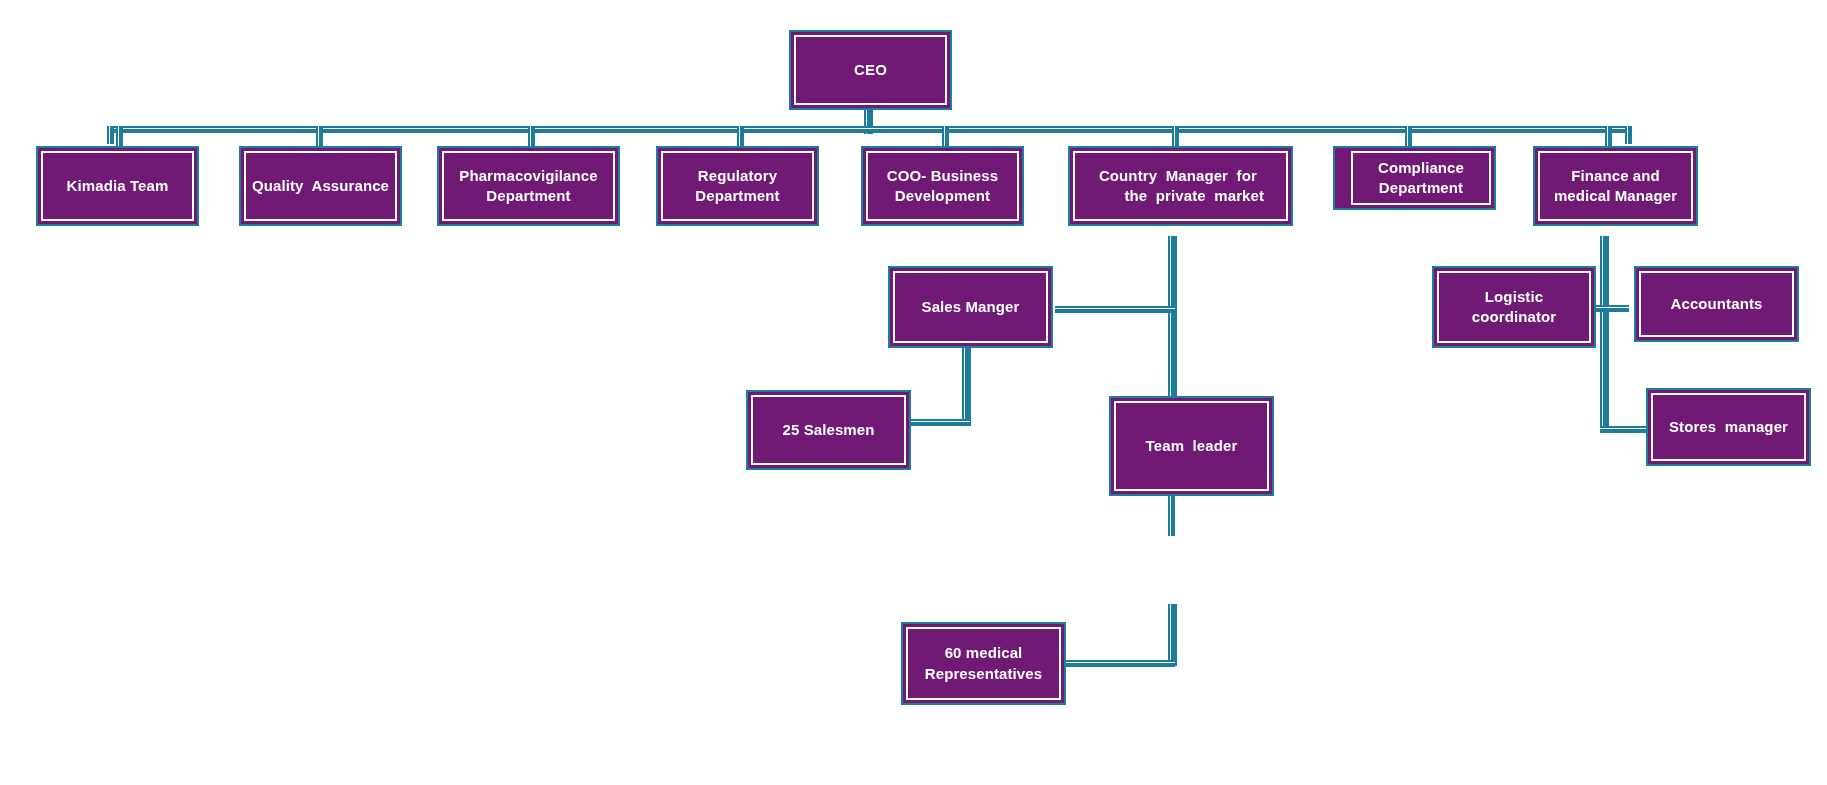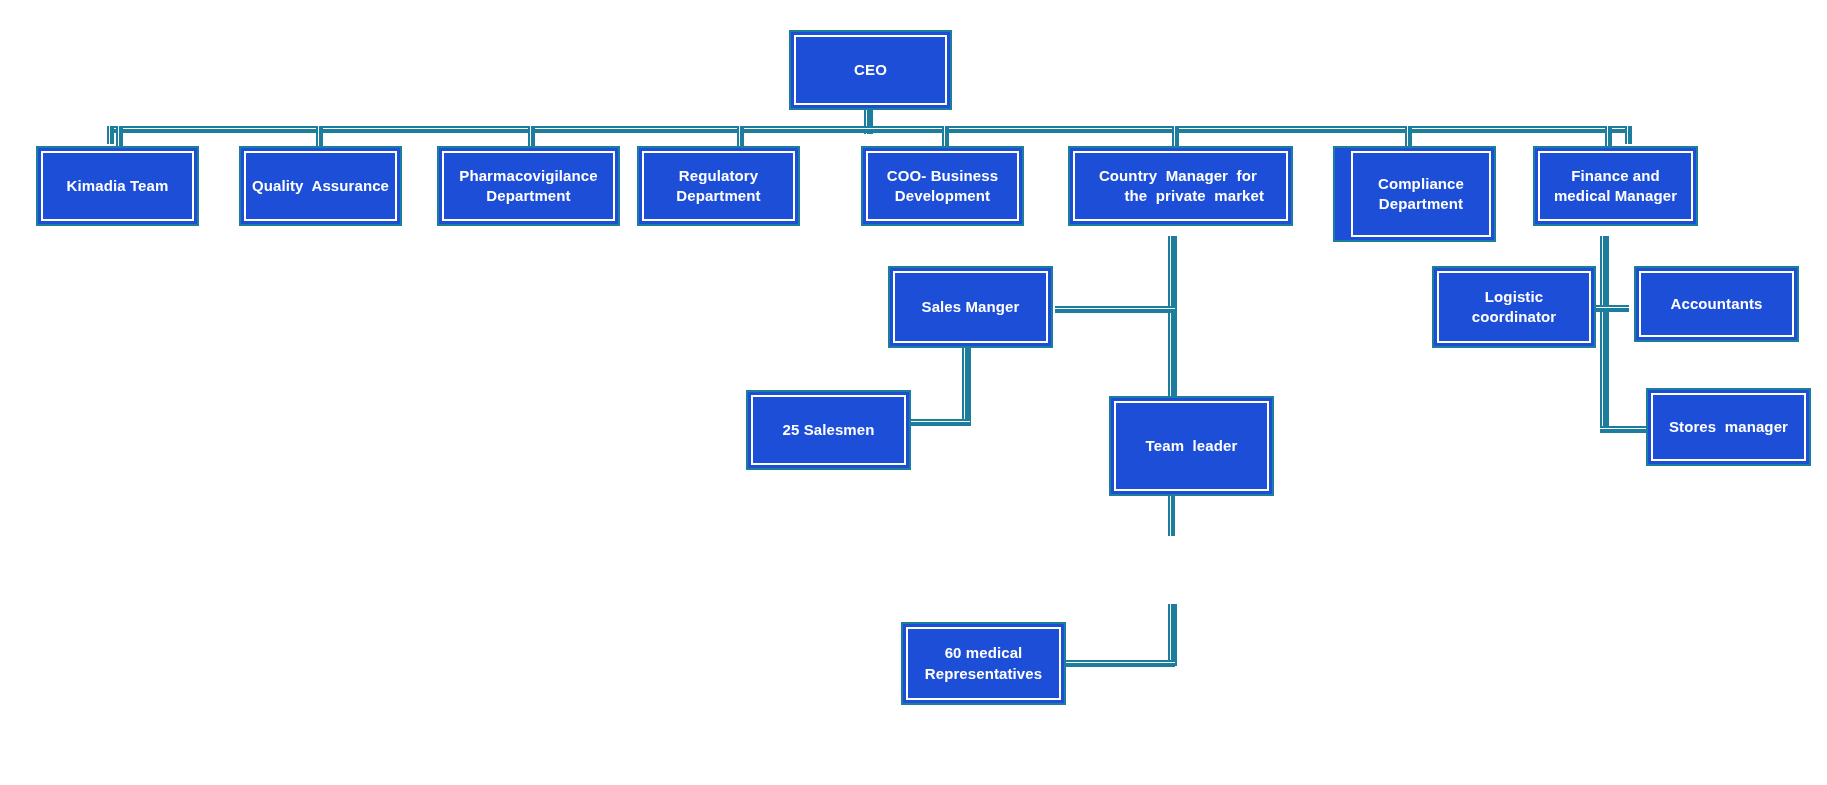--- a/index.html
+++ b/index.html
@@ -15,21 +15,21 @@
   #canvas {
     position: relative;
     width: 1827px;
     height: 785px;
     background: #ffffff;
   }
 
   
   .node {
     position: absolute;
-    background: #1d4ed8;
+    background: #701a75;
     border: 2px solid #1C7E9C;
     padding: 3px;
     display: flex;
     align-items: center;
     justify-content: center;
   }
   .node .inner {
     width: 100%;
     height: 100%;
     border: 2px solid #ffffff;
@@ -173,42 +173,42 @@
     </div>
   </div>
 
   <div class="node" style="left:437px; top:146px; width:183px; height:80px;">
     <div class="inner">
       <span class="label">Pharmacovigilance
 Department</span>
     </div>
   </div>
 
-  <div class="node" style="left:637px; top:146px; width:163px; height:80px;">
+  <div class="node" style="left:656px; top:146px; width:163px; height:80px;">
     <div class="inner">
       <span class="label">Regulatory
 Department</span>
     </div>
   </div>
 
   <div class="node cm tight" style="left:1068px; top:146px; width:225px; height:80px;">
     <div class="inner">
       <span class="label">Country  Manager  for
       the  private  market</span>
     </div>
   </div>
 
   <div class="node" style="left:861px; top:146px; width:163px; height:80px;">
     <div class="inner">
       <span class="label">COO- Business
 Development</span>
     </div>
   </div>
 
-  <div class="node" style="left:1333px; top:146px; width:163px; height:96px;padding-left:16px;">
+  <div class="node" style="left:1333px; top:146px; width:163px; height:64px;padding-left:16px;">
     <div class="inner">
       <span class="label">Compliance
 Department</span>
     </div>
   </div>
 
   <div class="node" style="left:1533px; top:146px; width:165px; height:80px;">
     <div class="inner">
       <span class="label">Finance  and
 medical  Manager</span>

